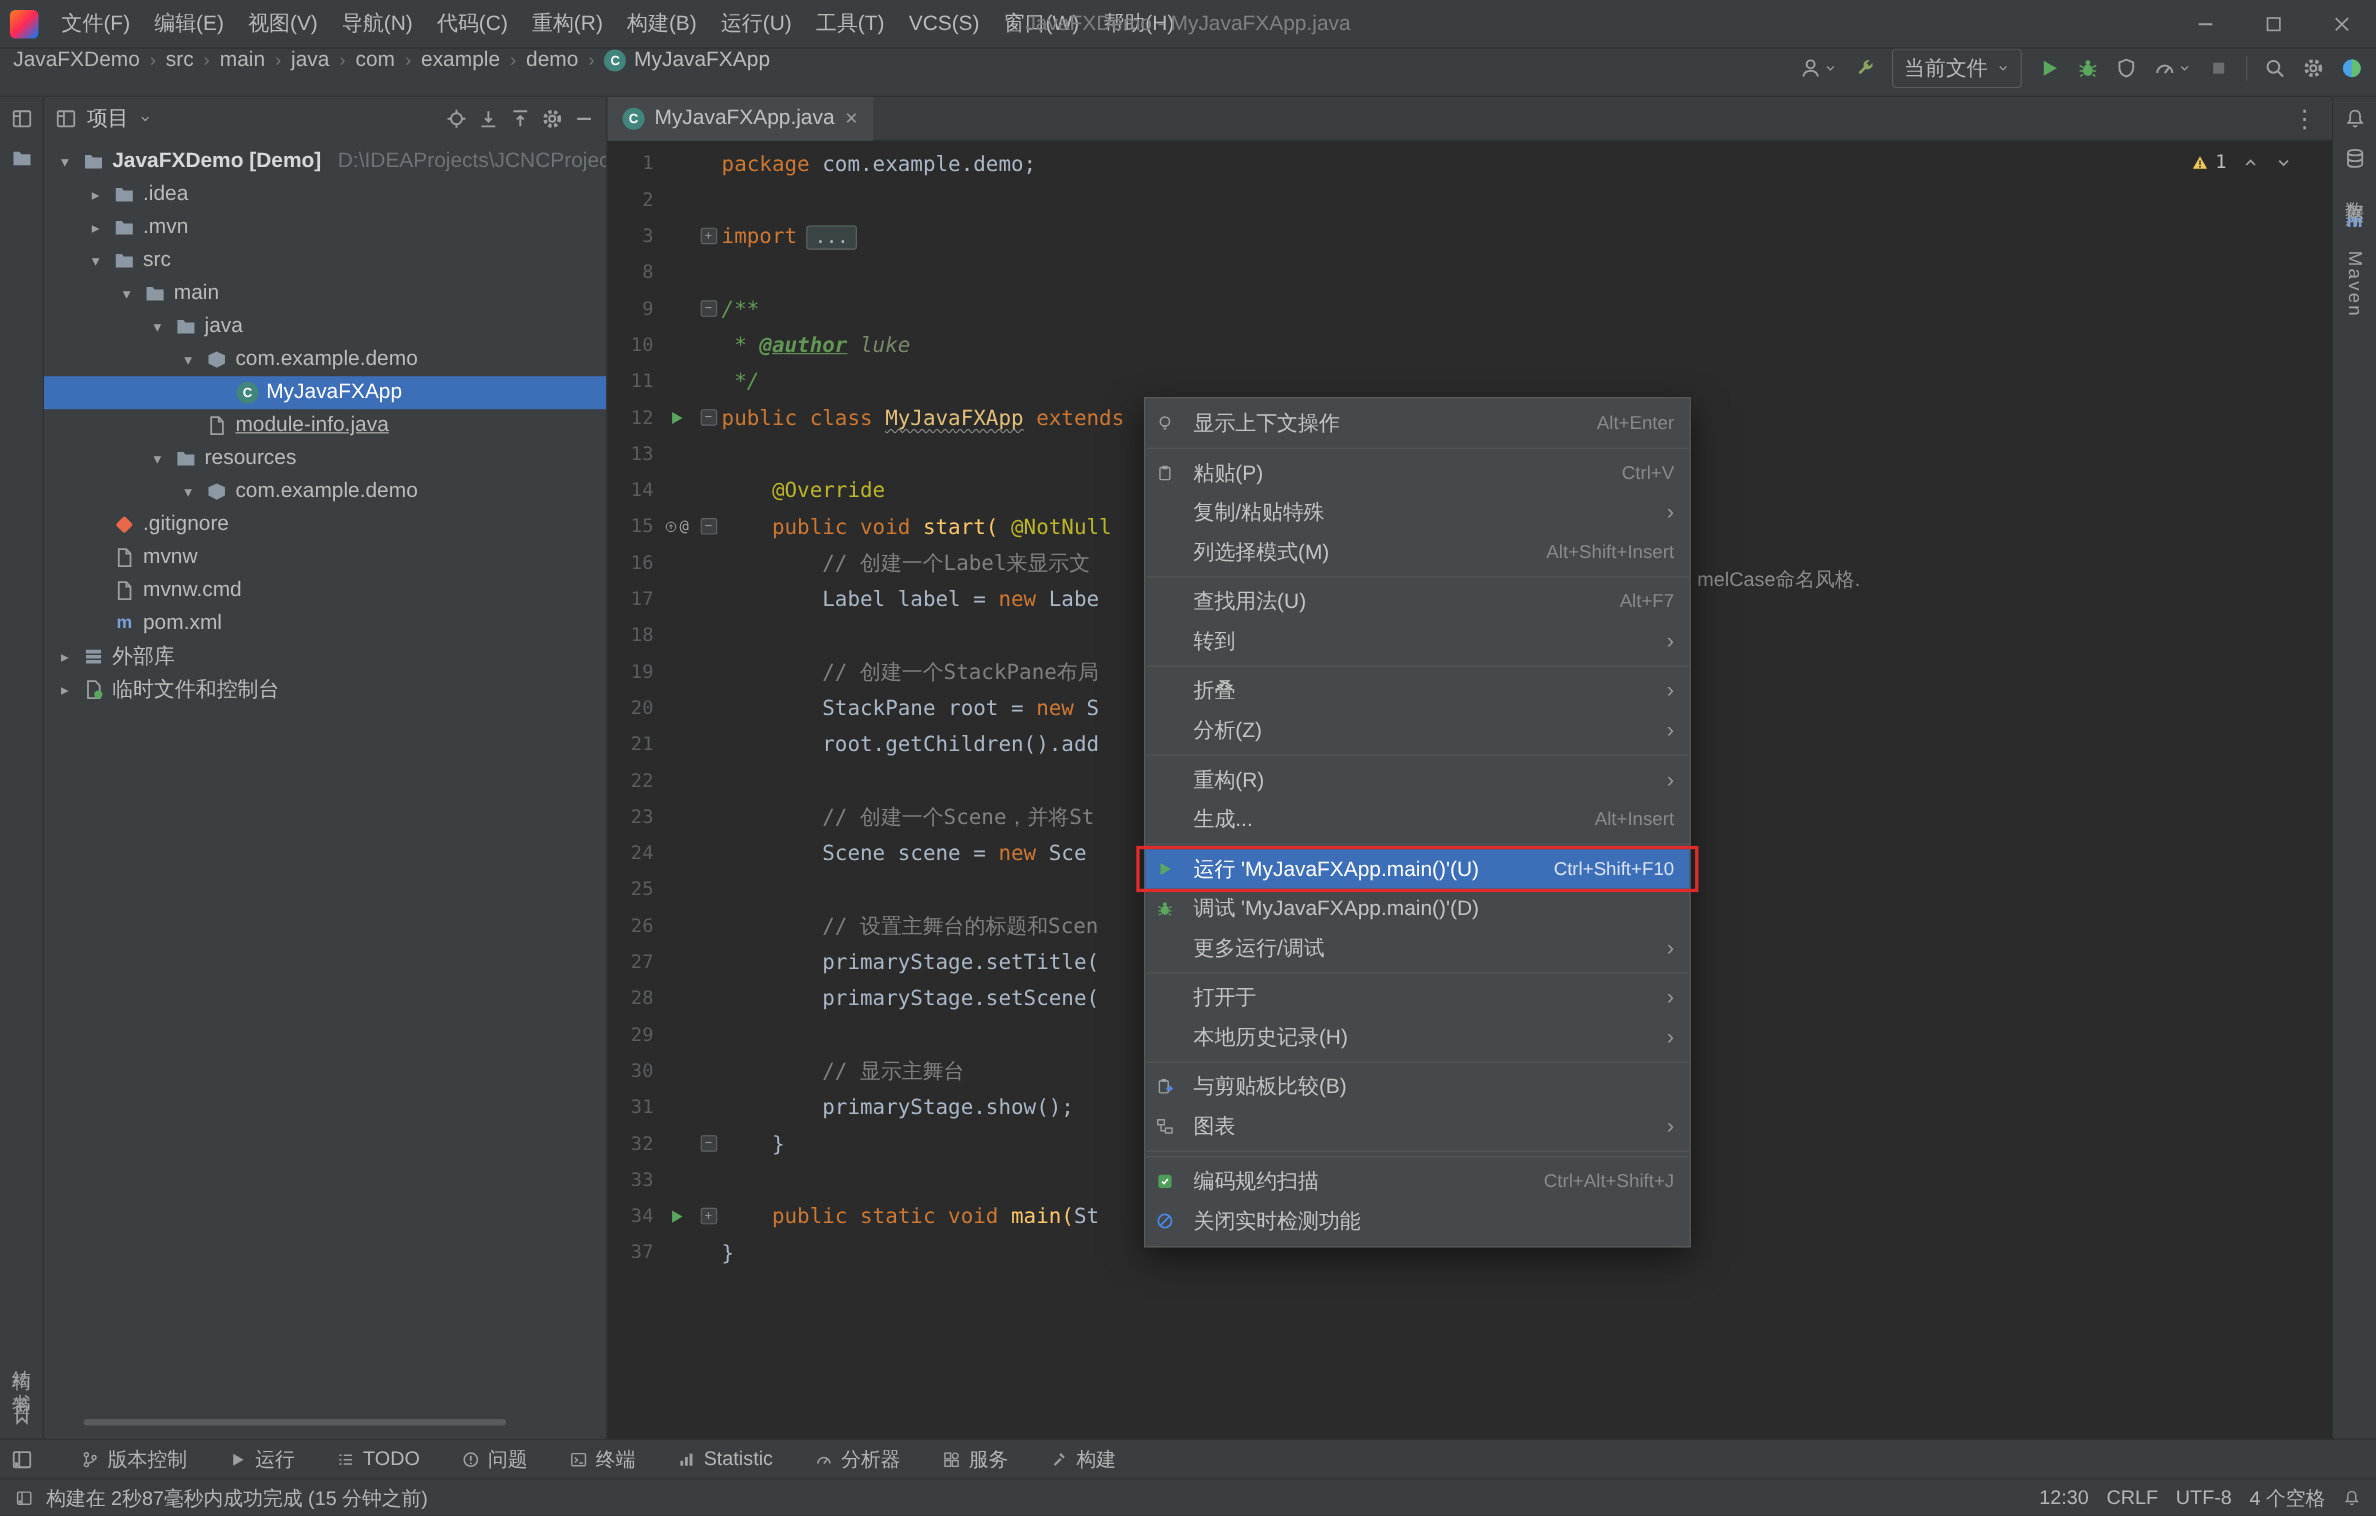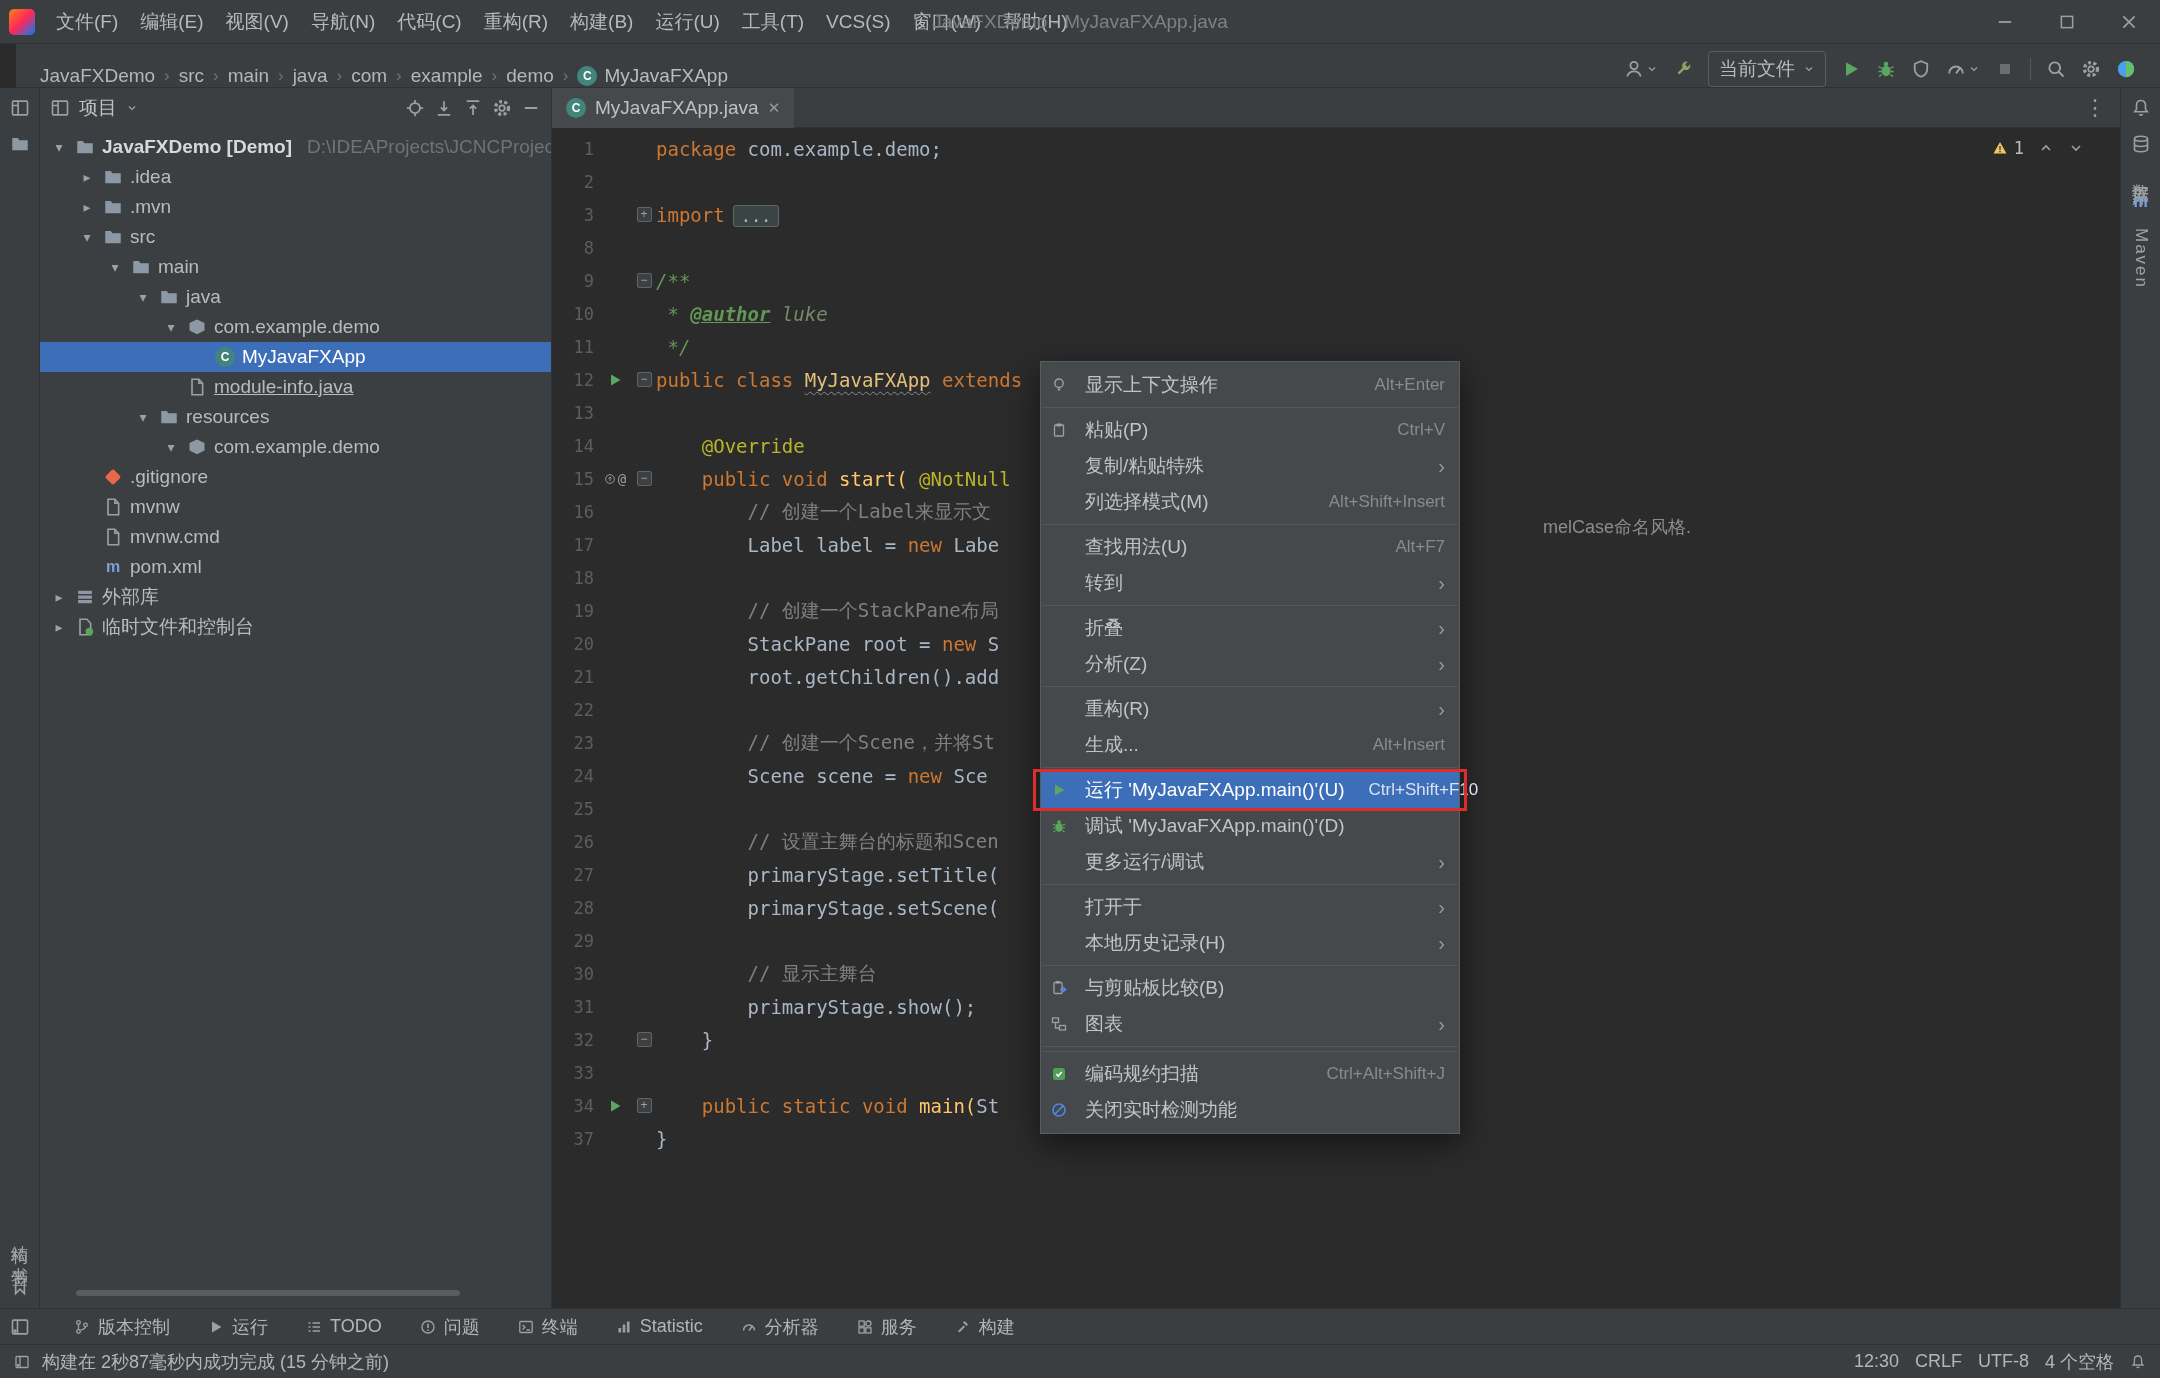--- a/index.html
+++ b/index.html
@@ -28,21 +28,21 @@
   .logo { width:26px; height:26px; margin:0 10px 0 9px; border-radius:5px;
     background:linear-gradient(135deg,#fc801d 0%,#fe2857 50%,#007eff 100%); flex:none; }
   #menubar { display:flex; height:100%; }
   .menu-item { padding:0 11px; line-height:43px; color:#b9b9b9; cursor:default; }
   .win-title { position:absolute; left:50%; transform:translateX(-50%); color:#808080; }
   .win-controls { margin-left:auto; display:flex; height:100%; }
   .win-btn { width:62px; height:100%; display:flex; align-items:center; justify-content:center; color:#b9b9b9; }
 
   
   .navbar { height:44px; background:#3b3e40; border-bottom:1px solid #2f3234; display:flex;
-    align-items:flex-end; padding:0 24px; flex:none;margin-left:16px; }
+    align-items:flex-start; padding:0 12px; flex:none; }
   #breadcrumbs { display:flex; align-items:center; }
   .crumb { color:#b6b6b6; }
   .crumb-sep { color:#707478; padding:0 9px; font-size:17px; }
   .crumb-current { display:flex; align-items:center; gap:7px; }
   .nav-toolbar { margin-left:auto; display:flex; align-items:center; gap:15px; }
   .nav-group { display:flex; align-items:center; gap:2px; }
   .config-dd { display:flex; align-items:center; gap:8px; border:1px solid #5a5e60; border-radius:4px;
     padding:4px 10px; color:#b9b9b9; }
   .tb-sep { width:1px; height:22px; background:#55585a; }
 
@@ -96,21 +96,21 @@
   .ann { color:var(--ann,#BBB529); }
   .foldbox { background:#3b4445; border:1px solid #5f6466; border-radius:3px; padding:0 7px; margin-left:8px;
     color:#a9b7c6; font-size:17px; }
   .at-gut { color:#9da0a3; font-size:14px; font-family:"DejaVu Sans Mono",monospace; }
   .editor-indicators { position:absolute; top:10px; right:36px; display:flex; align-items:center; gap:14px; }
   .warn-count { color:#bdbdbd; font-size:17px; margin-left:-8px; }
   .hint-right { position:absolute; left:991px; top:367px; color:#8c8c8c; font-size:18px;
     font-family:"Liberation Sans",sans-serif; white-space:nowrap;margin-top:20px; }
 
   
-  .ctxmenu { position:absolute; left:1040px; top:361px; width:420px; background:#46494b;
+  .ctxmenu { position:absolute; left:1040px; top:361px; width:497px; background:#46494b;
     border:1px solid #5a5d5e; box-shadow:0 10px 30px rgba(0,0,0,.55); padding:5px 0; z-index:50; }
   .cm-item { height:36px; display:flex; align-items:center; padding:0 14px 0 10px; position:relative; }
   .cm-ic { width:34px; display:flex; align-items:center; flex:none; }
   .cm-label { color:#c3c3c3; flex:1; white-space:nowrap; }
   .cm-short { color:#8a8a8a; font-size:17px; margin-left:24px; }
   .cm-arrow { color:#9a9a9a; font-size:20px; margin-left:24px; }
   .cm-sep { height:1px; background:#55585a; margin:4px 1px; }
   .cm-item.selected { background:var(--sel,#3D6EB8); }
   .cm-item.selected .cm-label { color:#ffffff; }
   .cm-item.selected .cm-short { color:#d8e2f2; }

